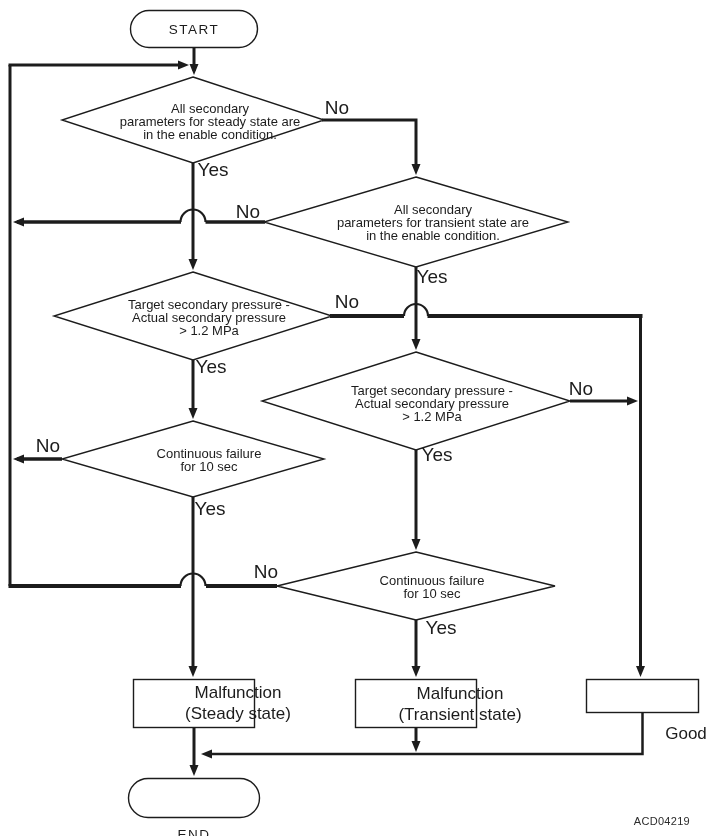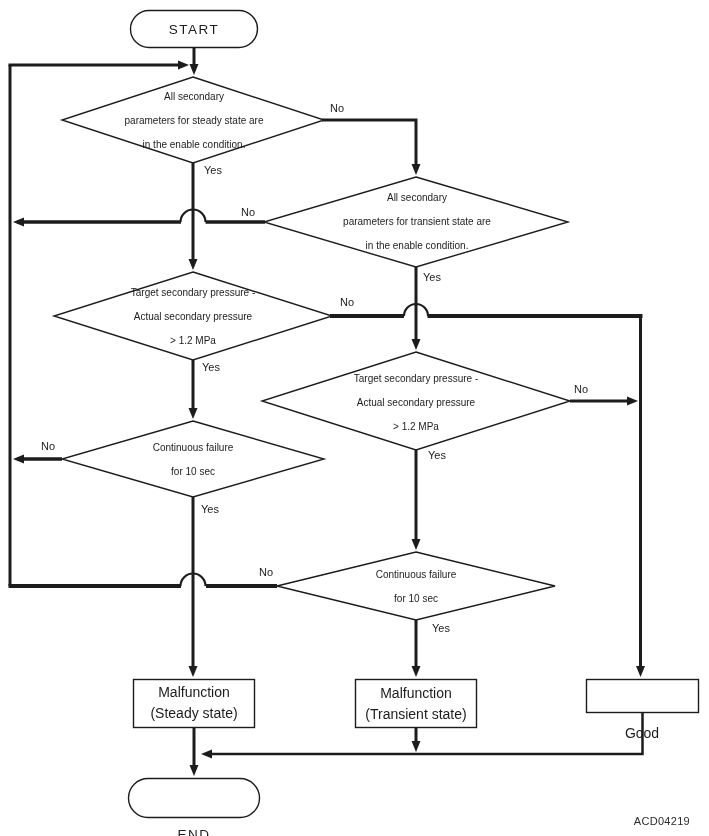--- a/index.html
+++ b/index.html
@@ -12,24 +12,24 @@
     overflow:hidden;
   }
   .canvas svg{position:absolute;left:0;top:0;}
   .lbl{
     position:absolute;
     transform:translate(-50%,-50%);
     white-space:pre-line;
     text-align:center;
     color:#1c1c1c;
   }
-  .diamond-label{font-size:10px;line-height:24px;}
-  .box-label{font-size:14px;line-height:21px;}
+  .diamond-label{font-size:13px;line-height:13px;margin-left:16px;}
+  .box-label{font-size:17px;line-height:21px;margin-left:44px;}
   .terminator-label{font-size:13.5px;letter-spacing:1.5px;}
-  .branch{font-size:11px;}
+  .branch{font-size:19px;}
   .figure-code{
     position:absolute;
     right:19px;top:815px;
     font-size:11px;font-weight:normal;color:#2b2b2b;
     letter-spacing:0.3px;
   }
 </style>
 </head>
 <body>
 

